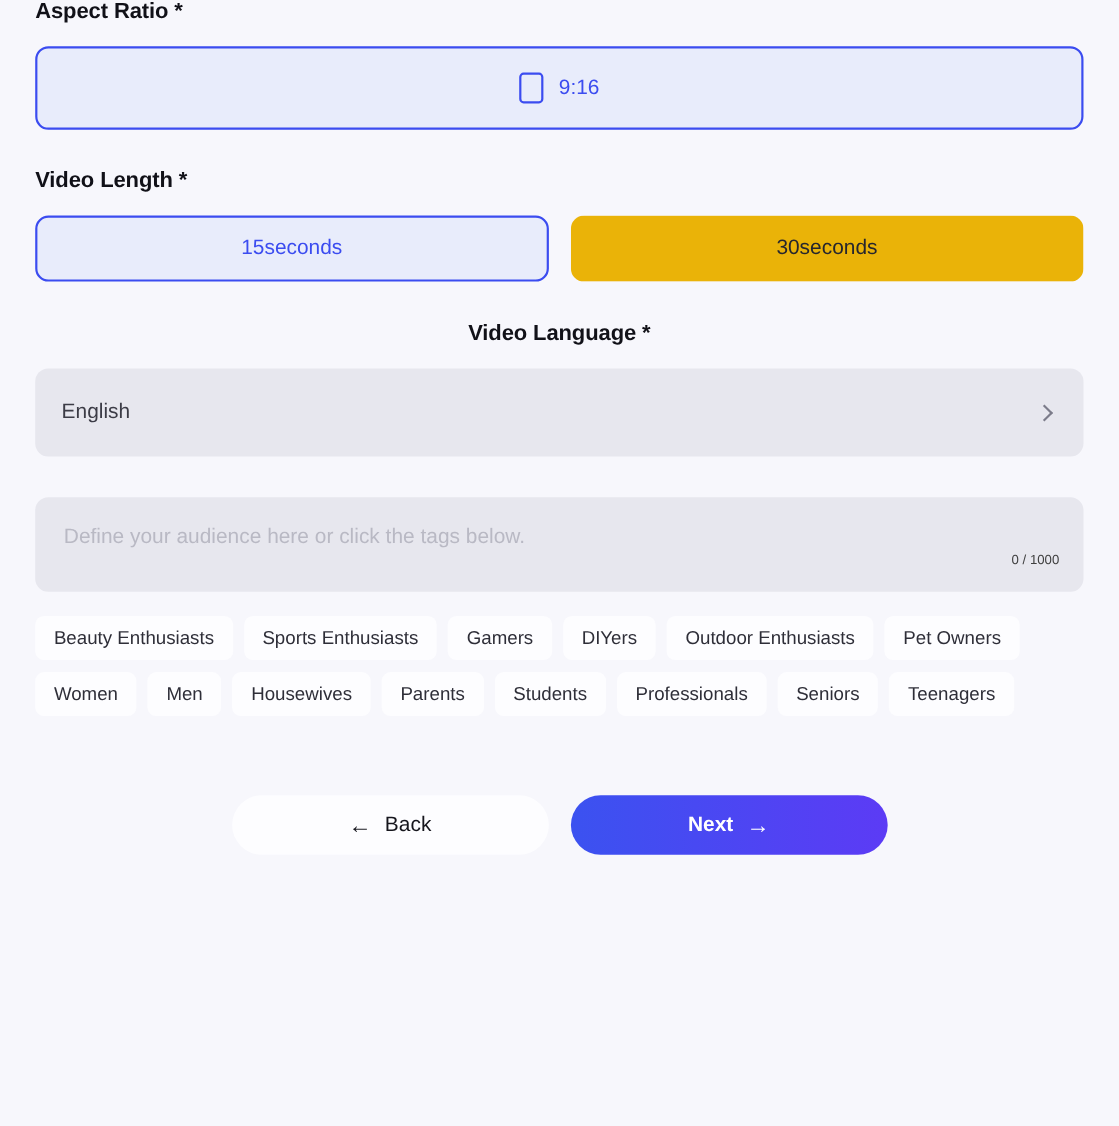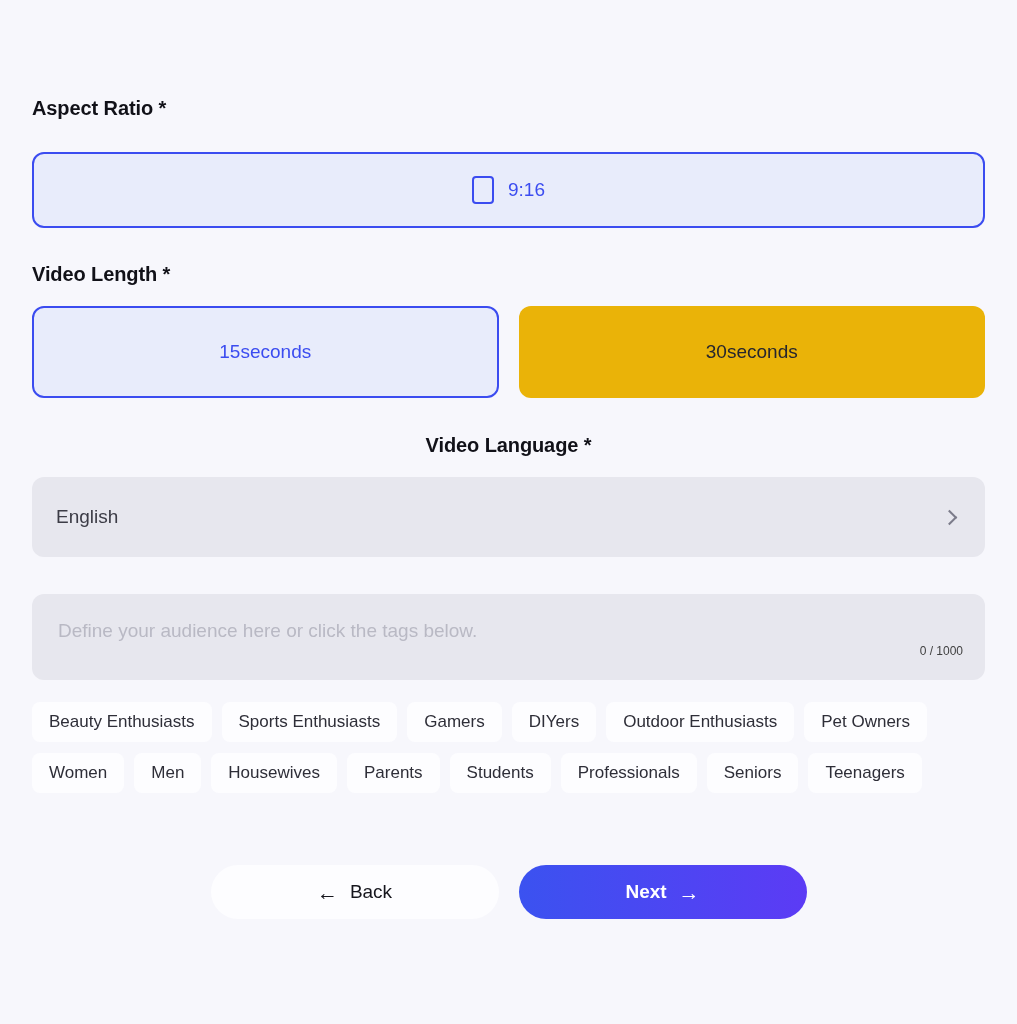--- a/index.html
+++ b/index.html
@@ -26,23 +26,23 @@
   
   .field-label {
     font-size: 20px;
     font-weight: bold;
     color: #111118;
     letter-spacing: -0.1px;
     line-height: 1;
   }
 
   
-  .aspect-section { padding-top: 98px; }
+  .aspect-section { }
   .aspect-options {
-    margin-top: 34px;
+    margin-top: 22px;
     display: flex;
     gap: 16px;
     border-radius: 29px;
   }
   .option-box {
     flex: 1;
     height: 76px;
     border-radius: 12px;
     display: flex;
     align-items: center;
@@ -70,21 +70,21 @@
     display: block;
   }
 
   
   .length-section { margin-top: 36px; }
   .length-options {
     margin-top: 22px;
     display: flex;
     gap: 20px;
   }
-  .length-options .option-box { height: 92px; font-size: 19px; }
+  .length-options .option-box { height: 60px; font-size: 19px; }
 
   
   .language-section { margin-top: 37px; text-align: center; }
   .select-box {
     margin-top: 22px;
     height: 80px;
     background: #e7e7ee;
     border-radius: 12px;
     display: flex;
     align-items: center;

